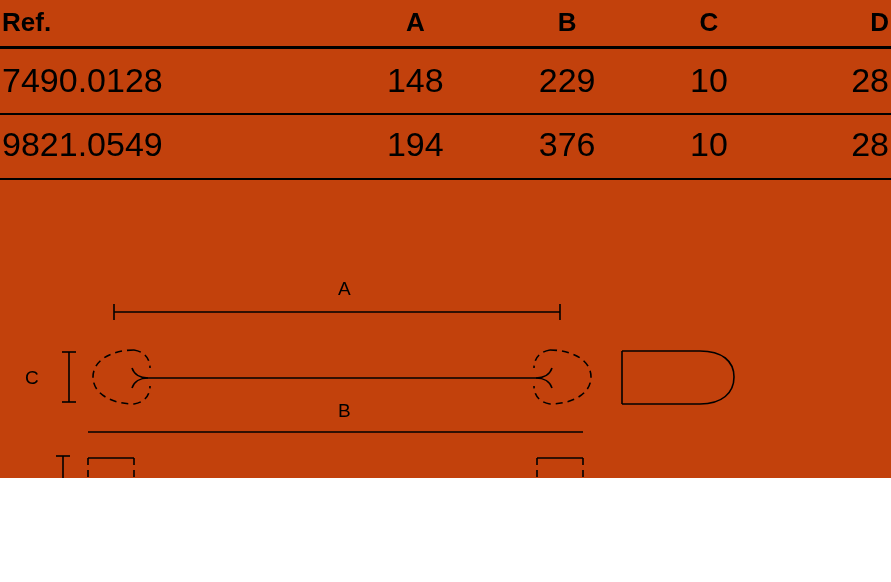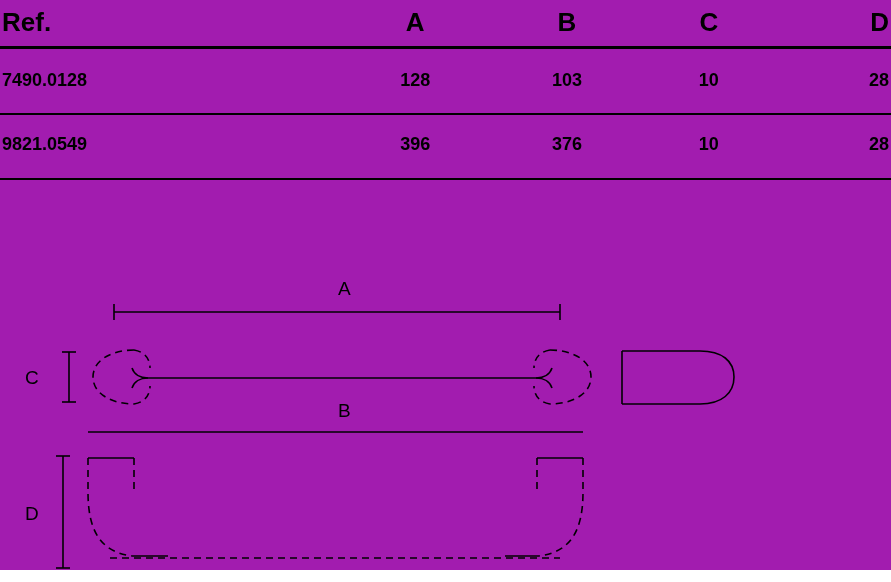--- a/index.html
+++ b/index.html
@@ -3,22 +3,22 @@
 <meta charset="utf-8">
 <style>
   html, body {
     margin: 0;
     padding: 0;
     background: #ffffff;
   }
   #page {
     position: relative;
     width: 891px;
-    height: 570px;
-    background: #a21caf;
+    height: 478px;
+    background: #c2410c;
     font-family: "Liberation Sans", sans-serif;
     color: #000000;
     overflow: hidden;
   }
 
   
   .spec-table {
     position: absolute;
     left: 0;
     top: 0;
@@ -30,22 +30,22 @@
     vertical-align: middle;
   }
   .hdr-row td {
     height: 44px;
     font-size: 26px;
     font-weight: bold;
     padding-bottom: 4px;
   }
   .data-row td {
     height: 64px;
-    font-size: 18px;
-    font-weight: bold;
+    font-size: 34px;
+    font-weight: normal;
   }
   .col-ref   { width: 340px; text-align: left;  padding-left: 2px !important; }
   .col-a     { width: 150px; text-align: center; }
   .col-b     { width: 155px; text-align: center; }
   .col-c     { width: 130px; text-align: center; }
   .col-d     { width: 116px; text-align: right; padding-right: 2px !important; }
 
   .rule-thick {
     position: absolute;
     left: 0;
@@ -85,28 +85,28 @@
     <tbody>
       <tr class="hdr-row">
         <td class="col-ref">Ref.</td>
         <td class="col-a">A</td>
         <td class="col-b">B</td>
         <td class="col-c">C</td>
         <td class="col-d">D</td>
       </tr>
       <tr class="data-row">
         <td class="col-ref">7490.0128</td>
-        <td class="col-a">128</td>
-        <td class="col-b">103</td>
+        <td class="col-a">148</td>
+        <td class="col-b">229</td>
         <td class="col-c">10</td>
         <td class="col-d">28</td>
       </tr>
       <tr class="data-row">
         <td class="col-ref">9821.0549</td>
-        <td class="col-a">396</td>
+        <td class="col-a">194</td>
         <td class="col-b">376</td>
         <td class="col-c">10</td>
         <td class="col-d">28</td>
       </tr>
     </tbody>
   </table>
 
   <div class="rule-thick" style="top:46px;"></div>
   <div class="rule-thin" style="top:113px;"></div>
   <div class="rule-thin" style="top:178px;"></div>

